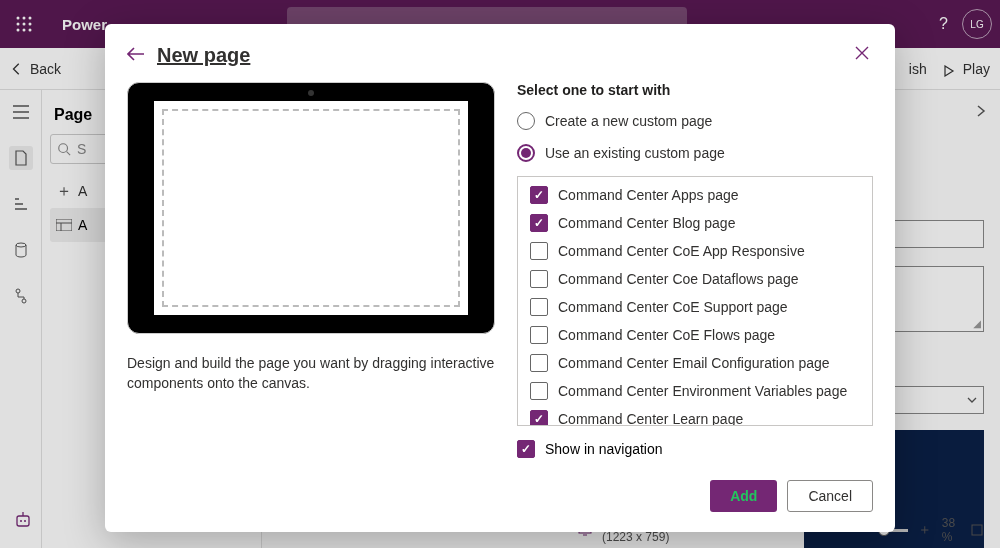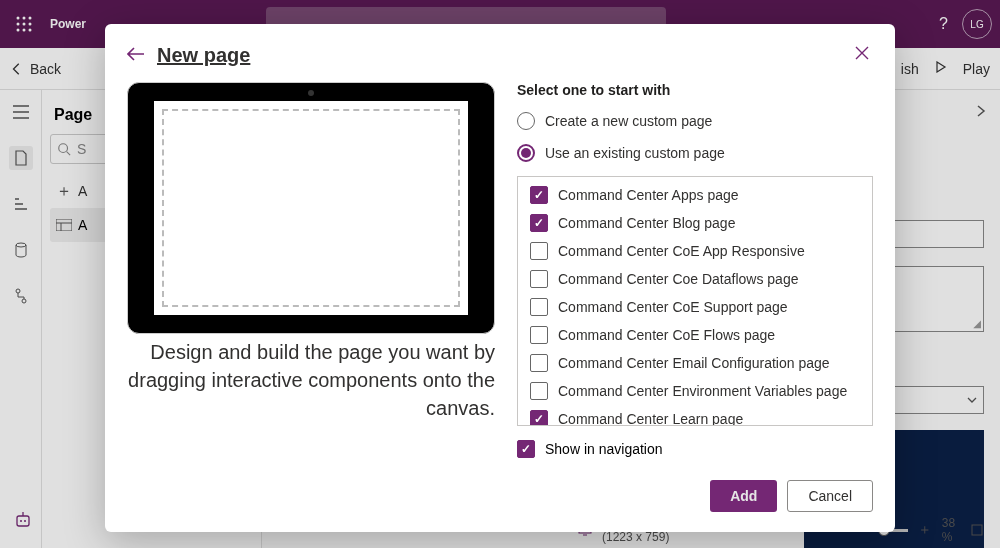--- a/index.html
+++ b/index.html
@@ -2,21 +2,21 @@
 <html><head>
 <meta charset="utf-8">
 <style>
   * { box-sizing: border-box; font-family: "Segoe UI", Arial, sans-serif; }
   body { margin: 0; width: 1000px; height: 548px; overflow: hidden; background: #f5f5f5; position: relative; }
 
   
   .topbar { height: 48px; background: #5A1A55; display: flex; align-items: center; padding: 0 8px; color: #fff; }
   .waffle { width: 32px; height: 32px; display:flex; align-items:center; justify-content:center; cursor:pointer; }
   .waffle svg { fill: #fff; }
-  .app-name { margin-left: 10px; font-weight: 600; font-size: 12px; }
+  .app-name { margin-left: 22px; font-weight: 600; font-size: 15px; }
   .topbar-search { margin-left: 180px; width: 400px; height: 34px; background: #7a4a75; border-radius: 4px; }
   .topbar-right { margin-left: auto; display:flex; align-items:center; gap:14px; }
   .avatar { width: 30px; height: 30px; border:1px solid rgba(255,255,255,0.6); border-radius:50%; display:flex; align-items:center; justify-content:center; font-size:10px; color:#fff; }
 
   .cmdbar { height: 42px; background:#fff; border-bottom:1px solid #e1e1e1; display:flex; align-items:center; padding:0 10px; gap:18px; font-size:14px; color:#333; }
   .cmdbar .back { display:flex; align-items:center; gap:6px; cursor:pointer; }
   .cmdbar-right { margin-left:auto; display:flex; align-items:center; gap:16px; }
 
   .workspace { display:flex; height: calc(100% - 90px); }
   .leftrail { width: 42px; background:#fff; border-right:1px solid #e1e1e1; display:flex; flex-direction:column; align-items:center; padding-top:10px; gap:22px; }
@@ -42,40 +42,40 @@
   .back-arrow { color:#742774; font-size:18px; cursor:pointer; }
   .modal-title { font-size:20px; font-weight:600; color:#323130;text-decoration:underline; }
   .close-btn { margin-left:auto; color:#742774; font-size:16px; cursor:pointer; padding:4px; }
 
   .modal-body { display:flex; gap:22px; }
   .preview-col { width: 368px; }
   .tablet { width:368px; height:252px; background:#000; border-radius:12px; padding:18px 26px; position:relative; border:1px solid #ccc; }
   .tablet::before { content:""; position:absolute; top:7px; left:50%; transform:translateX(-50%); width:6px; height:6px; background:#333; border-radius:50%; }
   .screen { width:100%; height:100%; background:#fff; padding:8px; }
   .dashed { width:100%; height:100%; border:2px dashed #bbb; }
-  .desc { margin-top:4px; font-size:20px; color:#323130; line-height:1.4;text-align:right; }
+  .desc { margin-top:20px; font-size:14px; color:#323130; line-height:1.4; }
 
   .options-col { flex:1; }
   .opt-title { font-size:14px; font-weight:600; margin-bottom:14px; color:#201f1e; }
 
   .radio-row { display:flex; align-items:center; gap:10px; font-size:14px; color:#323130; margin-bottom:14px; cursor:pointer; }
   .radio { width:18px; height:18px; border:1px solid #666; border-radius:50%; display:flex; align-items:center; justify-content:center; }
   .radio.selected { border-color:#742774; border-width:2px; }
   .radio.selected::after { content:""; width:10px; height:10px; background:#742774; border-radius:50%; }
 
   .list { border:1px solid #c8c6c4; height:250px; overflow-y:scroll; padding:4px 2px; scrollbar-width: thin; }
   .list-row { display:flex; align-items:center; gap:10px; padding:5px 10px; font-size:14px; color:#323130; cursor:pointer; }
   .chk { width:18px; height:18px; border:1px solid #666; border-radius:2px; display:flex; align-items:center; justify-content:center; flex-shrink:0; }
   .chk.checked { background:#742774; border-color:#742774; color:#fff; font-size:12px; font-weight:bold; }
 
   .shownav { display:flex; align-items:center; gap:10px; margin-top:14px; font-size:14px; }
 
   .modal-foot { display:flex; justify-content:flex-end; gap:10px; margin-top:22px; }
   .btn { height:32px; padding:0 20px; font-size:14px; border-radius:3px; cursor:pointer; display:flex; align-items:center; }
-  .btn-primary { background:#742774; color:#e5e5e5; border:none; font-weight:600; }
+  .btn-primary { background:#742774; color:#22c55e; border:none; font-weight:600; }
   .btn-default { background:#fff; border:1px solid #8a8886; color:#323130; }
 
   svg { flex-shrink:0; }
 </style>
 </head>
 <body>
 
 <div class="topbar">
   <div class="waffle">
     <svg width="16" height="16" viewBox="0 0 16 16">
@@ -100,21 +100,21 @@
 
 <div class="cmdbar">
   <div class="back">
     <svg width="14" height="14" viewBox="0 0 16 16">
         <path d="M10 2 L4 8 L10 14" stroke="#333" stroke-width="1.5" fill="none"></path>
       </svg>
     <span>Back</span>
   </div>
   <div class="cmdbar-right">
     <span>ish</span>
-    <span style="display:flex;align-items:flex-start;gap:16px;">
+    <span style="display:flex;align-items:flex-end;gap:8px;">
       <svg width="12" height="12" viewBox="0 0 12 12">
           <path d="M2 1 L10 6 L2 11 Z" fill="none" stroke="#333" stroke-width="1.2"></path>
         </svg>
       <span>Play</span>
     </span>
   </div>
 </div>
 
 <div class="workspace">
   <div class="leftrail">

